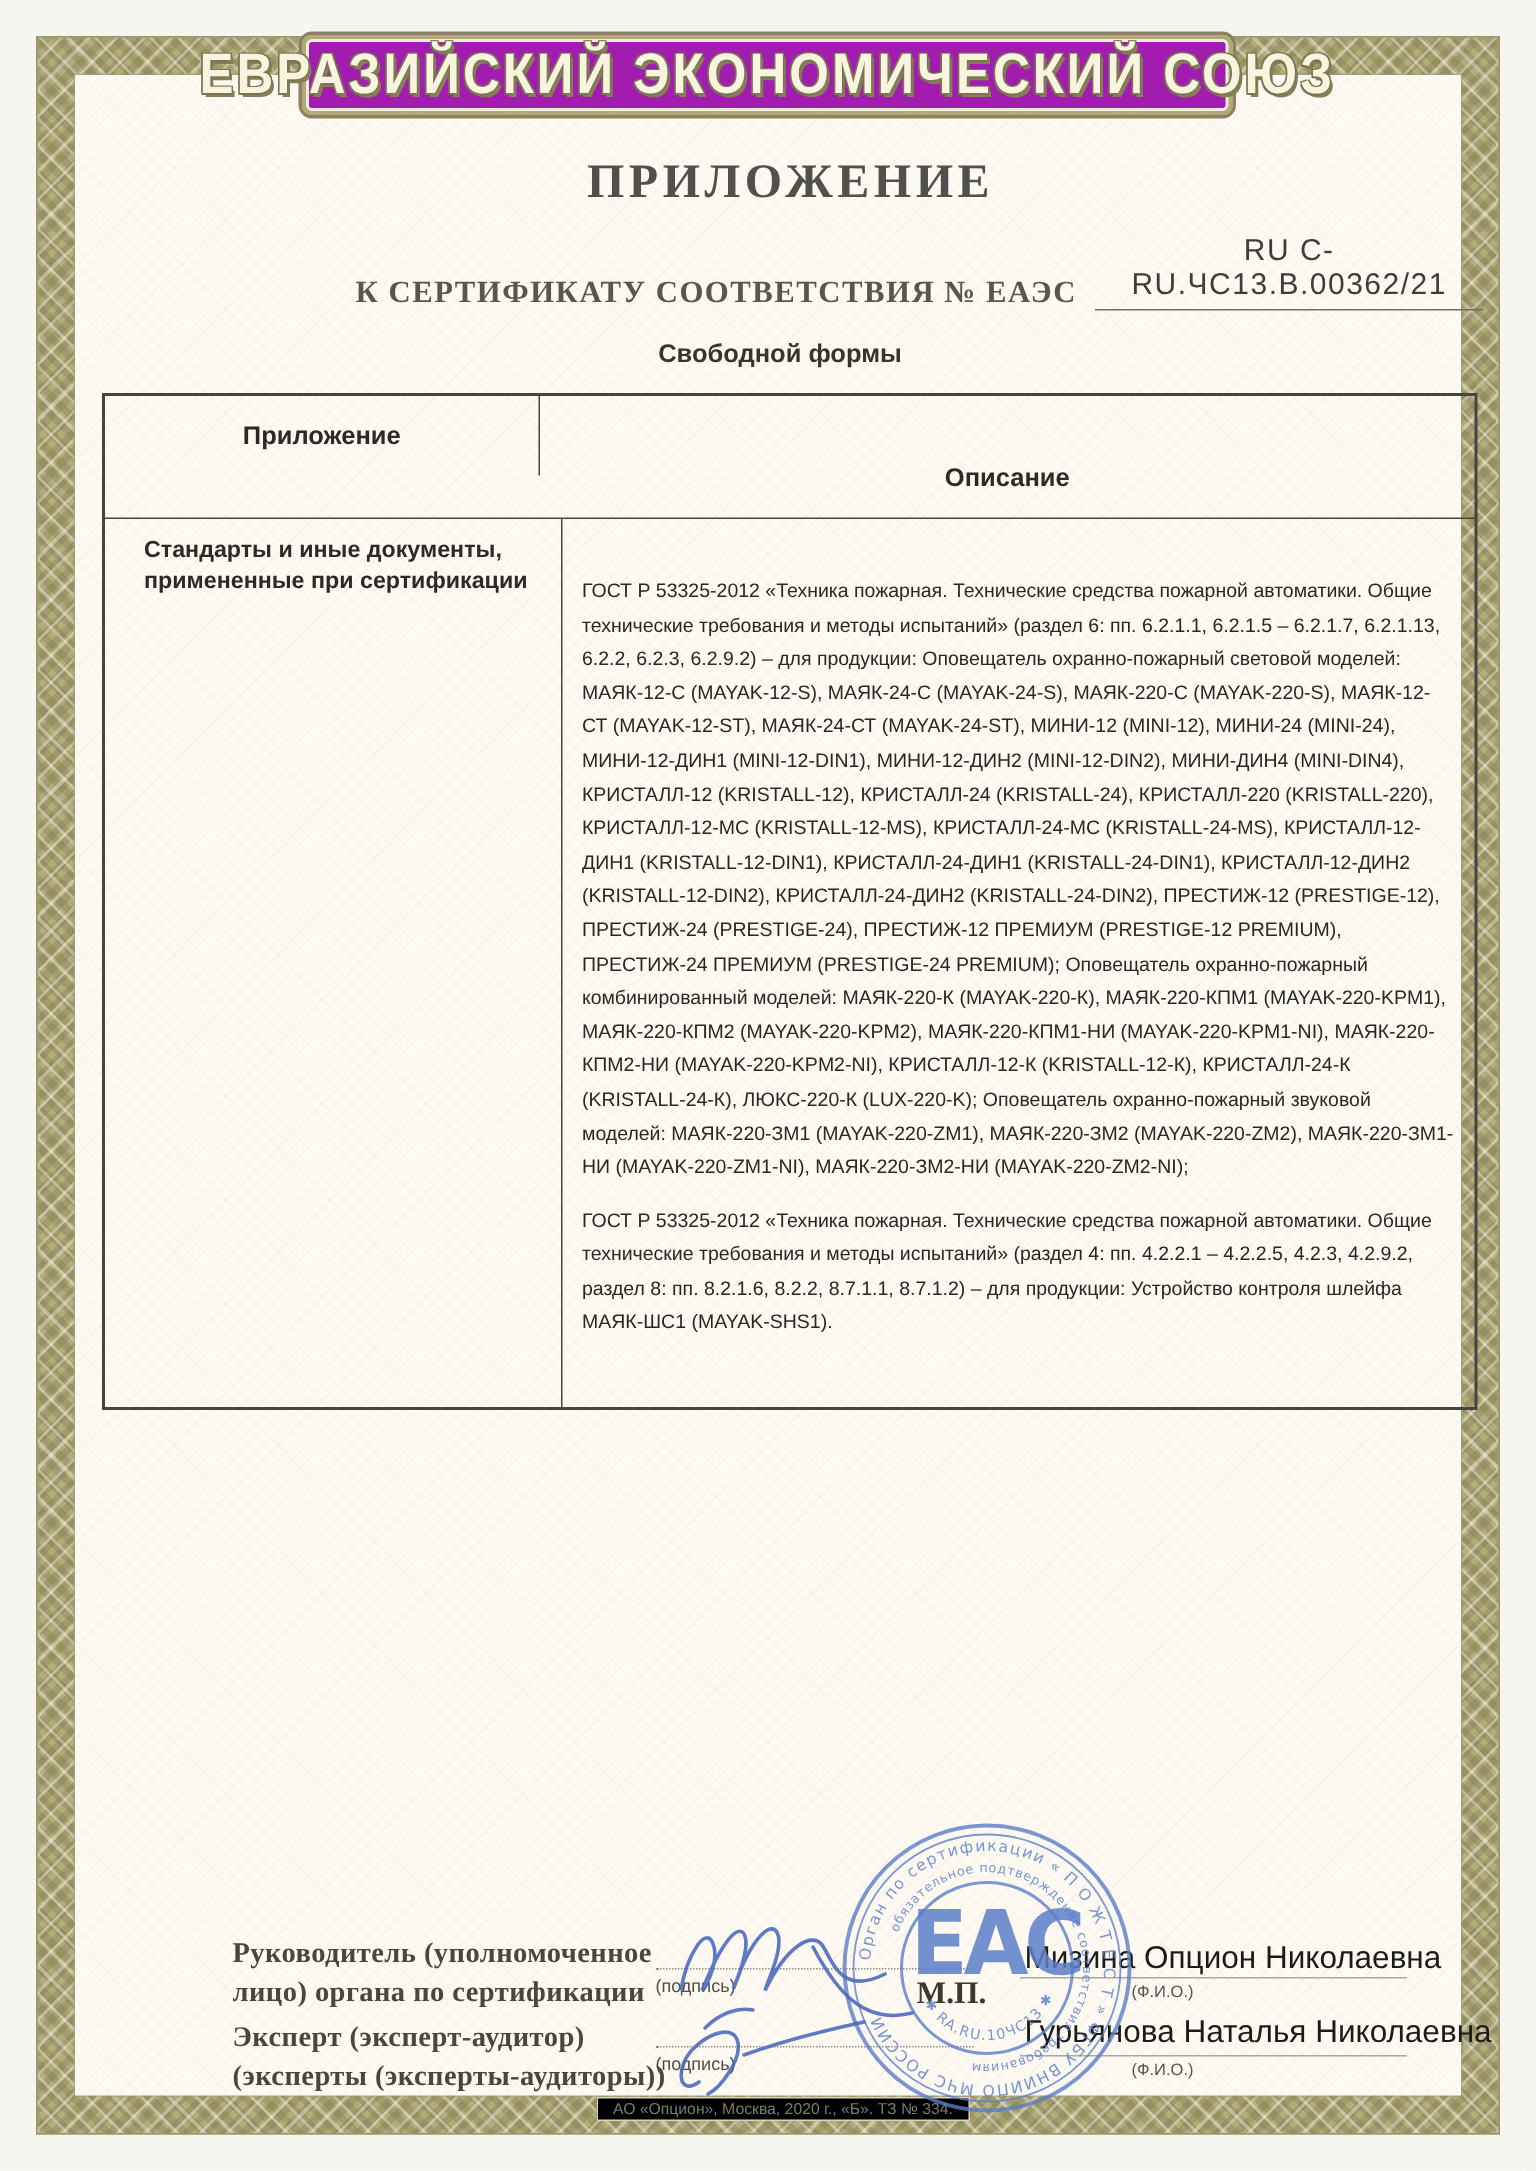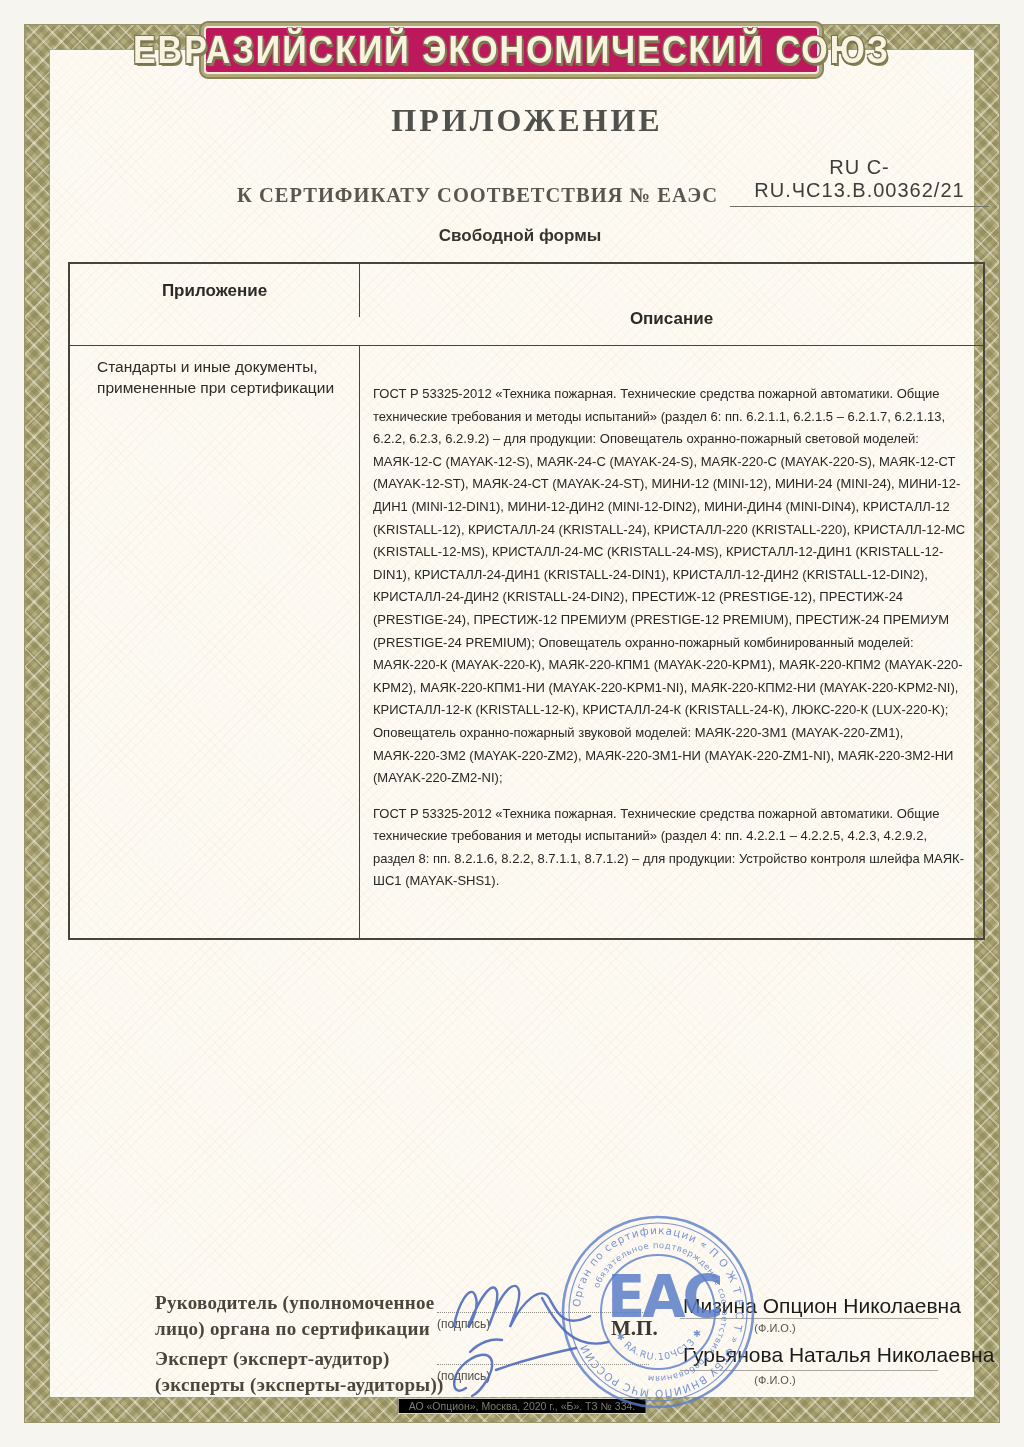--- a/index.html
+++ b/index.html
@@ -15,21 +15,21 @@
       repeating-linear-gradient(-45deg, rgba(118,112,68,.28) 4px 9px, transparent 9px 13px);
     border:1px solid #99936a; }
   .paper { position:absolute; inset:52px; background-color:#fdfaf4;
     box-shadow: 0 0 0 2px rgba(255,255,252,.95), 0 0 0 3px rgba(160,154,110,.55);
     background-image:
       repeating-linear-gradient(45deg, rgba(236,206,110,.10) 0 1px, transparent 1px 7px),
       repeating-linear-gradient(-45deg, rgba(228,140,140,.07) 0 1px, transparent 1px 7px); }
 
   
   .banner { position:absolute; left:199px; top:21px; width:625px; height:58px;
-    background:#be185d; border:2px solid #8a845c; border-radius:9px;
+    background:#a21caf; border:2px solid #8a845c; border-radius:9px;
     box-shadow: inset 0 0 0 3px #b1aa77, inset 0 0 0 5px rgba(250,247,232,.95);
     display:flex; align-items:center; justify-content:center; z-index:5; }
   .banner-text { font-family:"Liberation Sans", sans-serif; font-weight:bold;
     font-size:34px; letter-spacing:2px; color:#f8f4e0; transform:scaleY(1.12);
     white-space:nowrap;
     text-shadow:-1px -1px 0 #7a7450, 1px -1px 0 #7a7450, -1px 1px 0 #7a7450,
                  2px 2px 0 #857e57, 1px 1px 0 #7a7450; }
 
   .content { position:absolute; inset:0; z-index:3; }
 
@@ -54,22 +54,22 @@
 
   
   .cert-table { position:absolute; left:68px; top:262px; width:917px;
     border:2px solid #45443f; display:flex; flex-direction:column; }
   .t-head { display:flex; border-bottom:1.5px solid #45443f; }
   .t-body { display:flex; }
   .th-cell { font-weight:bold; font-size:17px; color:#2b2a26; display:flex;
     align-items:center; justify-content:center; height:53px; }
   .col-a { width:290px; border-right:1.5px solid #45443f; flex-shrink:0; }
   .col-b { flex:1;margin-top:28px; }
-  .td-a { padding:10px 10px 10px 27px; font-weight:normal; font-size:15.5px; line-height:21px;
-    color:#2b2a26; white-space:pre-line; min-height:592px; }
+  .td-a { padding:10px 10px 10px 11px; font-weight:bold; font-size:15.5px; line-height:21px;
+    color:#2b2a26; white-space:pre-line; min-height:592px;margin-left:15px; }
   .td-b { padding:9px 14px 10px 13px; }
   .td-b p { font-size:13px; line-height:22.6px; color:#272724; }
   .td-b p + p { margin-top:13px; }
 
   
   .sig-label { position:absolute; font-family:"Liberation Serif", serif; font-weight:bold;
     font-size:19px; line-height:26px; color:#4b453b; white-space:pre-line; letter-spacing:.3px; }
   .lbl-head { left:155px; top:1290px; }
   .lbl-expert { left:155px; top:1346px; }
   .sig-line { position:absolute; border-bottom:1.5px dotted #8f8e85; width:212px; }

